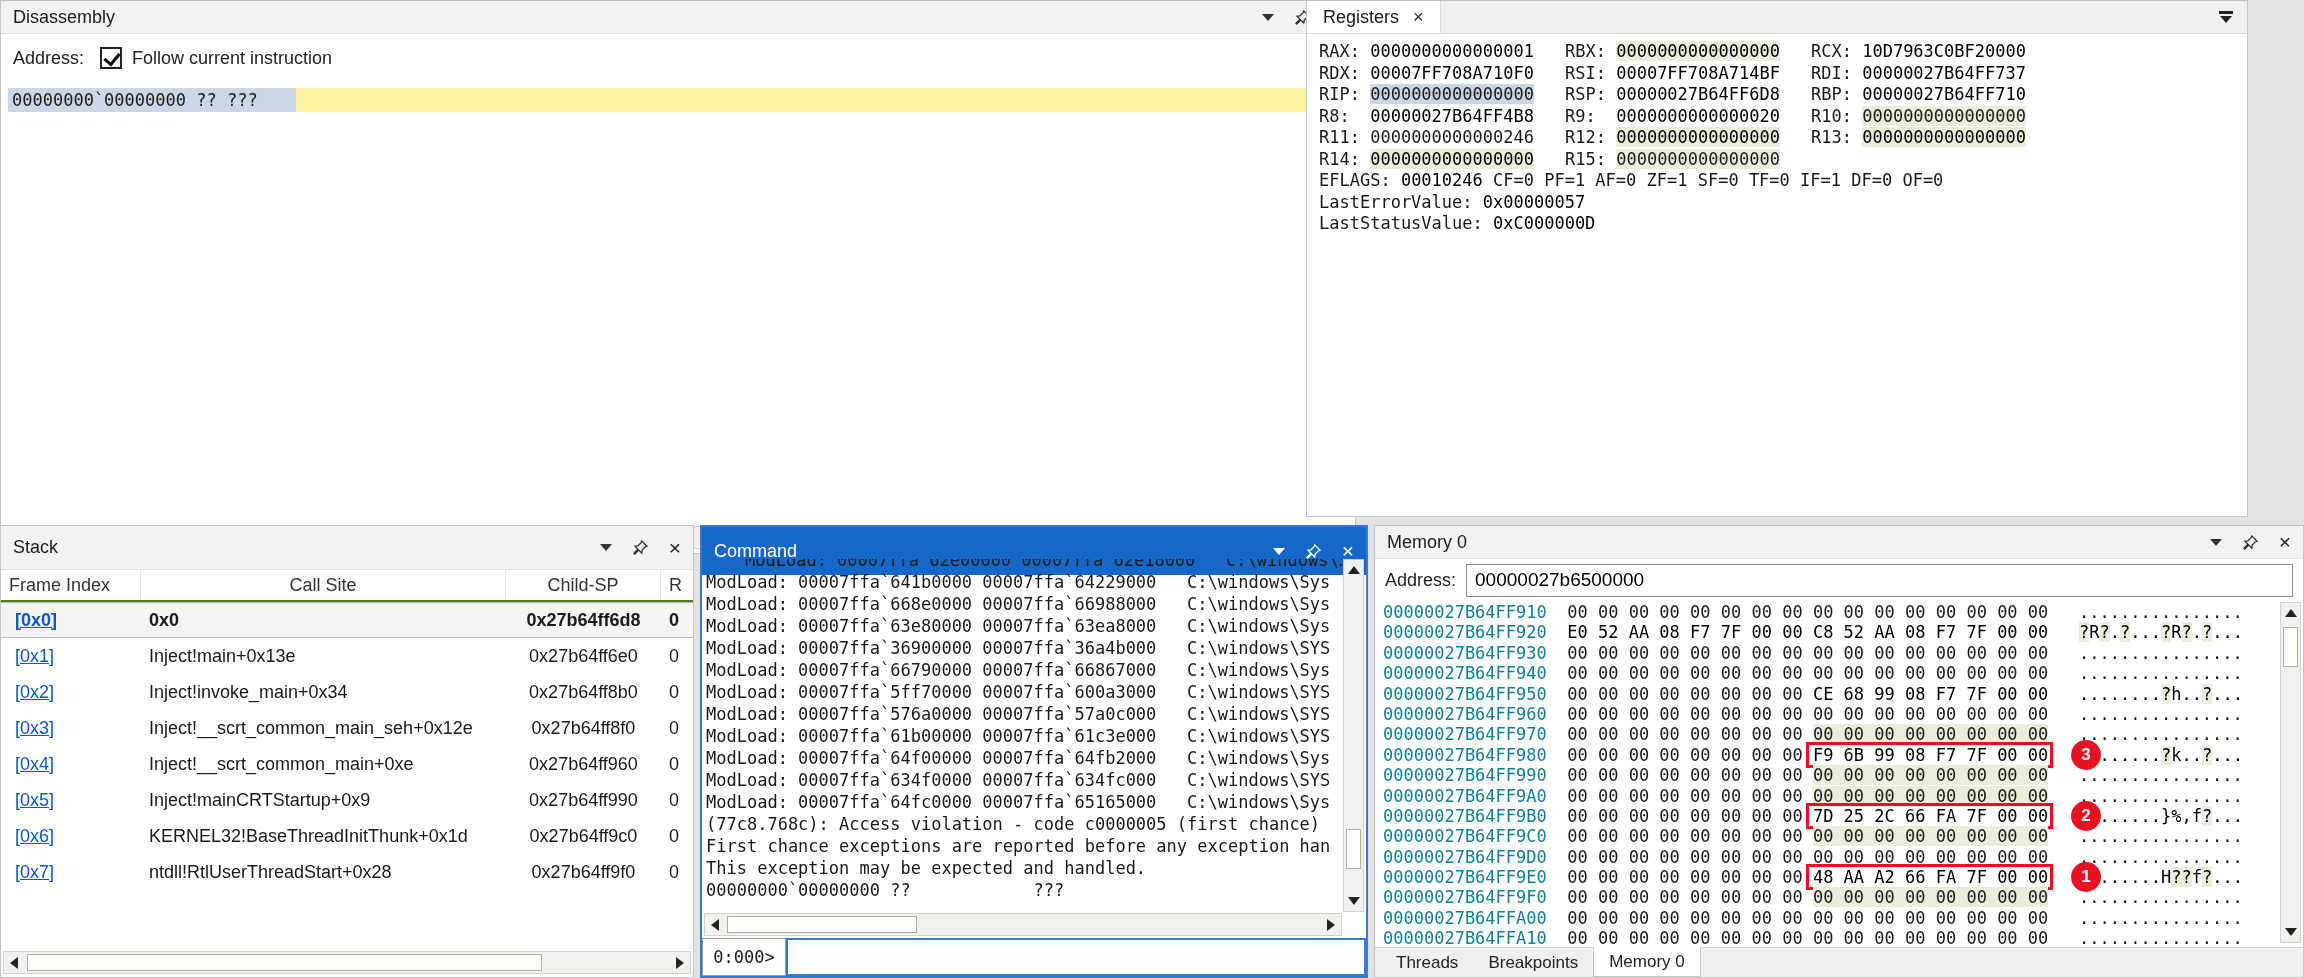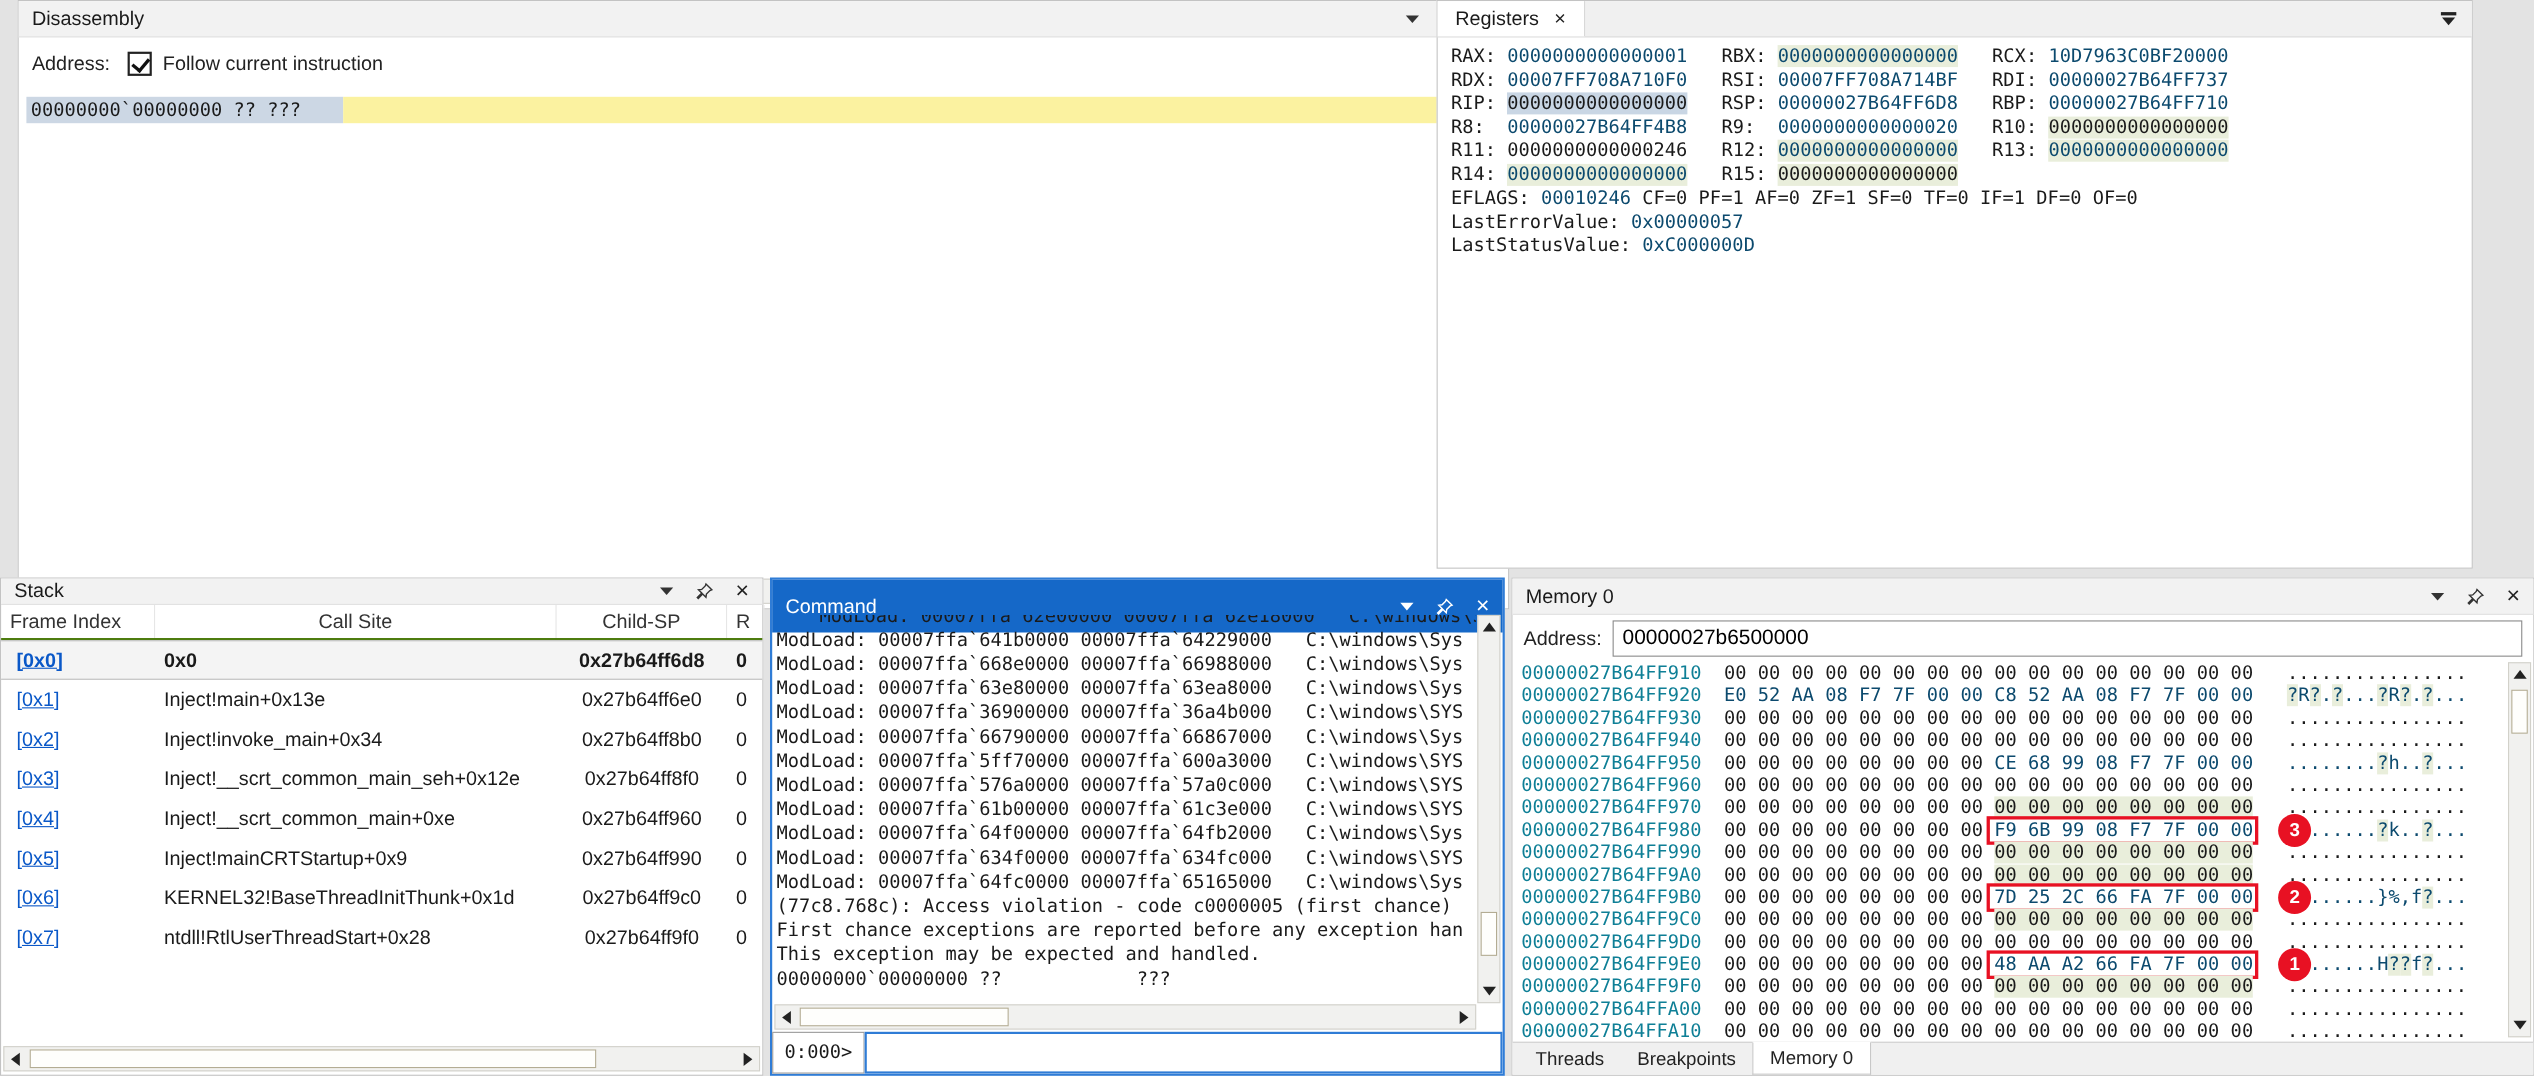--- a/index.html
+++ b/index.html
@@ -1,21 +1,21 @@
 <!DOCTYPE html>
 <html><head>
 <meta charset="utf-8">
 <style>
   * { margin:0; padding:0; box-sizing:border-box; }
   html,body { width:2304px; height:978px; overflow:hidden; background:#e3e3e3;
               font-family:"Liberation Sans", sans-serif; color:#1a1a1a; }
   .mono { font-family:"DejaVu Sans Mono", monospace; white-space:pre; }
 
   .panel { position:absolute; background:#fff; border:1px solid #c3c3c3; }
-  #disasm   { left:16px;     top:0;   width:1356px; height:554px; }
+  #disasm   { left:0;     top:0;   width:1356px; height:554px; }
   #regs     { left:1306px; top:0;  width:942px;  height:517px; }
   #stack    { left:0;     top:525px; width:694px; height:453px; }
   #command  { left:700px; top:525px; width:668px; height:453px; border:2px solid #2f7cd6; }
   #memory   { left:1374px; top:525px; width:930px; height:453px; }
 
   .ptitle { height:33px; display:flex; align-items:center; padding:0 12px;
             background:#f2f2f2; border-bottom:1px solid #e2e2e2; font-size:18px; }
   .ptitle .ticons { margin-left:auto; display:flex; align-items:center; gap:20px; }
   .caret { width:0; height:0; border-left:6px solid transparent; border-right:6px solid transparent;
            border-top:7px solid #333; display:inline-block; }
@@ -52,21 +52,21 @@
   
   .rtabstrip { height:33px; background:#f0f0f0; border-bottom:1px solid #dcdcdc; display:flex; align-items:stretch; }
   .rtab { background:#fff; border-right:1px solid #d8d8d8; display:flex; align-items:center;
           padding:0 16px; font-size:18px; gap:14px; }
   .dock-icon { margin-left:auto; margin-right:14px; align-self:center; display:flex; flex-direction:column; align-items:center; gap:2px; }
   .dock-icon .bar { width:14px; height:3px; background:#222; }
   .dock-icon .tri { width:0; height:0; border-left:6px solid transparent; border-right:6px solid transparent; border-top:7px solid #222; }
   .regs-content { padding:7px 0 0 12px; font-size:17px; }
   .regline { height:21.5px; line-height:21.5px; }
   .regcol { display:inline-block; width:246px; }
-  .red { color:#0c4a6e; }
+  .red { color:#000000; }
   .hl  { background:#e9eedb; }
   .sel { background:#c9d6e4; }
 
   
   .sgrid { display:grid; grid-template-columns:140px 365px 155px 34px; align-items:center; }
   .sheader { height:32px; border-bottom:2px solid #4d7c0f; color:#333; font-size:18px; }
   .sheader > div { padding:0 8px; height:100%; display:flex; align-items:center; border-right:1px solid #e6e6e6; overflow:hidden; }
   .sheader .c-callsite, .sheader .c-childsp { justify-content:center;text-align:center; }
   .srow { height:36px; font-size:18px; }
   .srow > div { padding:0 8px; overflow:hidden; white-space:nowrap; }
@@ -147,21 +147,21 @@
     </div>
     <div class="dock-icon">
       <span class="bar"></span>
         <span class="tri"></span>
     </div>
   </div>
   <div class="regs-content mono"><div class="regline"><span class="regcol"><span>RAX:&nbsp;</span><span class="red">0000000000000001</span></span><span class="regcol"><span>RBX:&nbsp;</span><span class="red hl">0000000000000000</span></span><span class="regcol"><span>RCX:&nbsp;</span><span class="red">10D7963C0BF20000</span></span></div><div class="regline"><span class="regcol"><span>RDX:&nbsp;</span><span class="red">00007FF708A710F0</span></span><span class="regcol"><span>RSI:&nbsp;</span><span class="red">00007FF708A714BF</span></span><span class="regcol"><span>RDI:&nbsp;</span><span class="red">00000027B64FF737</span></span></div><div class="regline"><span class="regcol"><span>RIP:&nbsp;</span><span class="sel">0000000000000000</span></span><span class="regcol"><span>RSP:&nbsp;</span><span class="red">00000027B64FF6D8</span></span><span class="regcol"><span>RBP:&nbsp;</span><span class="red">00000027B64FF710</span></span></div><div class="regline"><span class="regcol"><span>R8:&nbsp;&nbsp;</span><span class="red">00000027B64FF4B8</span></span><span class="regcol"><span>R9:&nbsp;&nbsp;</span><span class="red">0000000000000020</span></span><span class="regcol"><span>R10:&nbsp;</span><span class="hl">0000000000000000</span></span></div><div class="regline"><span class="regcol"><span>R11:&nbsp;</span><span>0000000000000246</span></span><span class="regcol"><span>R12:&nbsp;</span><span class="red hl">0000000000000000</span></span><span class="regcol"><span>R13:&nbsp;</span><span class="red hl">0000000000000000</span></span></div><div class="regline"><span class="regcol"><span>R14:&nbsp;</span><span class="red hl">0000000000000000</span></span><span class="regcol"><span>R15:&nbsp;</span><span class="hl">0000000000000000</span></span></div><div class="regline"><span>EFLAGS: </span><span class="red">00010246</span><span> CF=0 PF=1 AF=0 ZF=1 SF=0 TF=0 IF=1 DF=0 OF=0</span></div><div class="regline"><span>LastErrorValue: </span><span class="red">0x00000057</span></div><div class="regline"><span>LastStatusValue: </span><span class="red">0xC000000D</span></div></div>
 </section>
 
 <section class="panel" id="stack">
-  <div class="ptitle" style="height:24px;">
+  <div class="ptitle" style="height:44px;">
     <span>Stack</span>
     <span class="ticons">
       <span class="caret"></span>
       <span class="pin">
         <svg width="17" height="17" viewBox="0 0 16 16">
             <path d="M9.2 1.8 L14.2 6.8 L12.6 7.4 L9.6 10.4 L9.2 13.2 L6.4 10.4 L2.6 14.2 L1.8 13.4 L5.6 9.6 L2.8 6.8 L5.6 6.4 L8.6 3.4 Z" fill="none" stroke="#333" stroke-width="1.2"></path>
           </svg>
       </span>
       <span class="xclose">×</span>
     </span>

